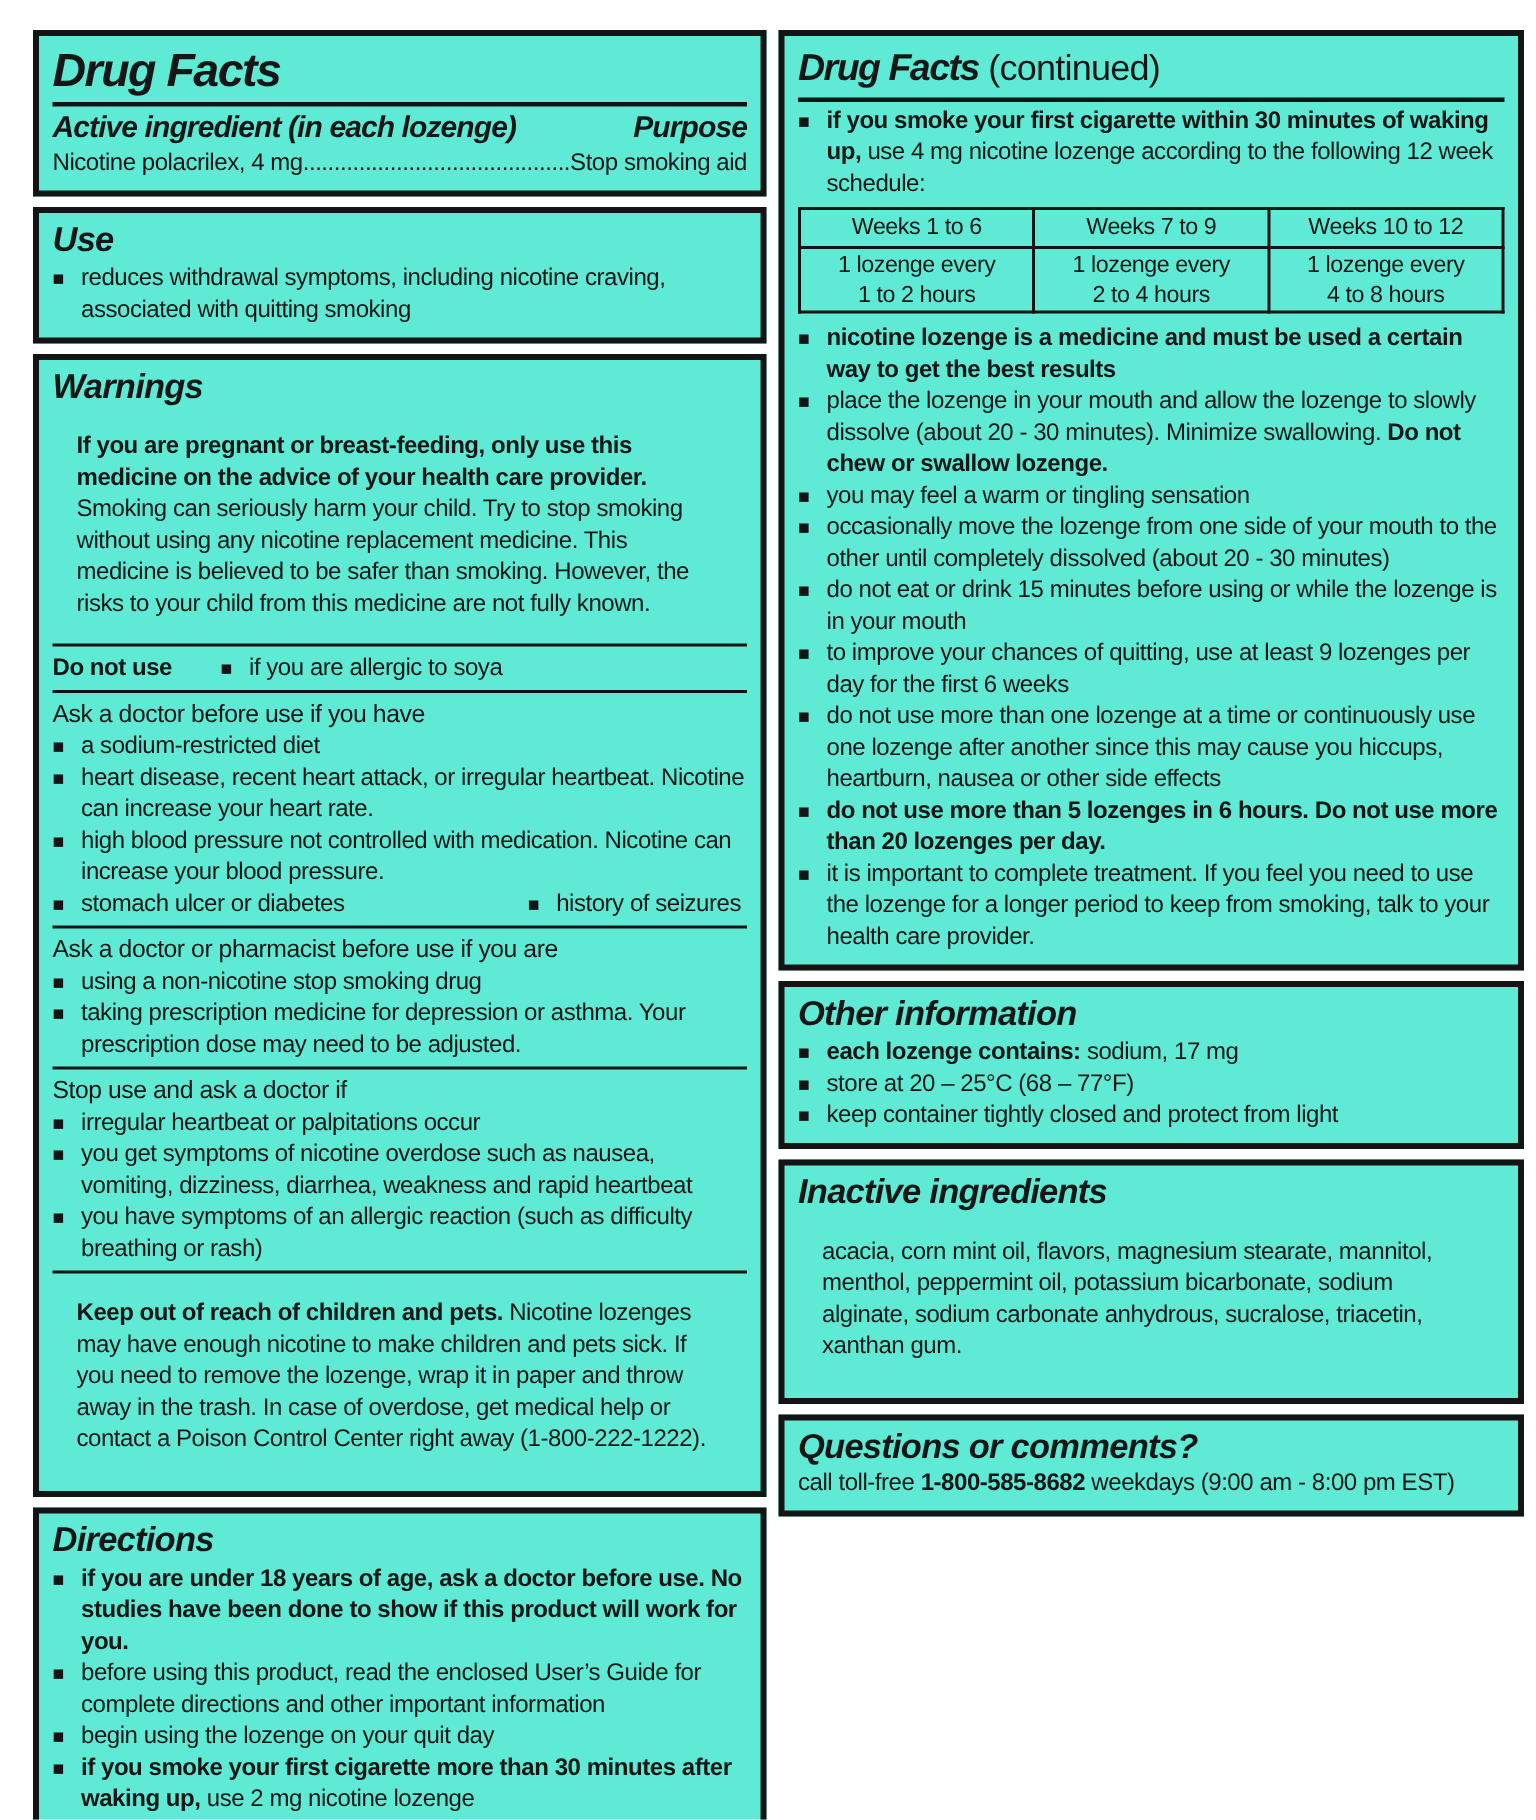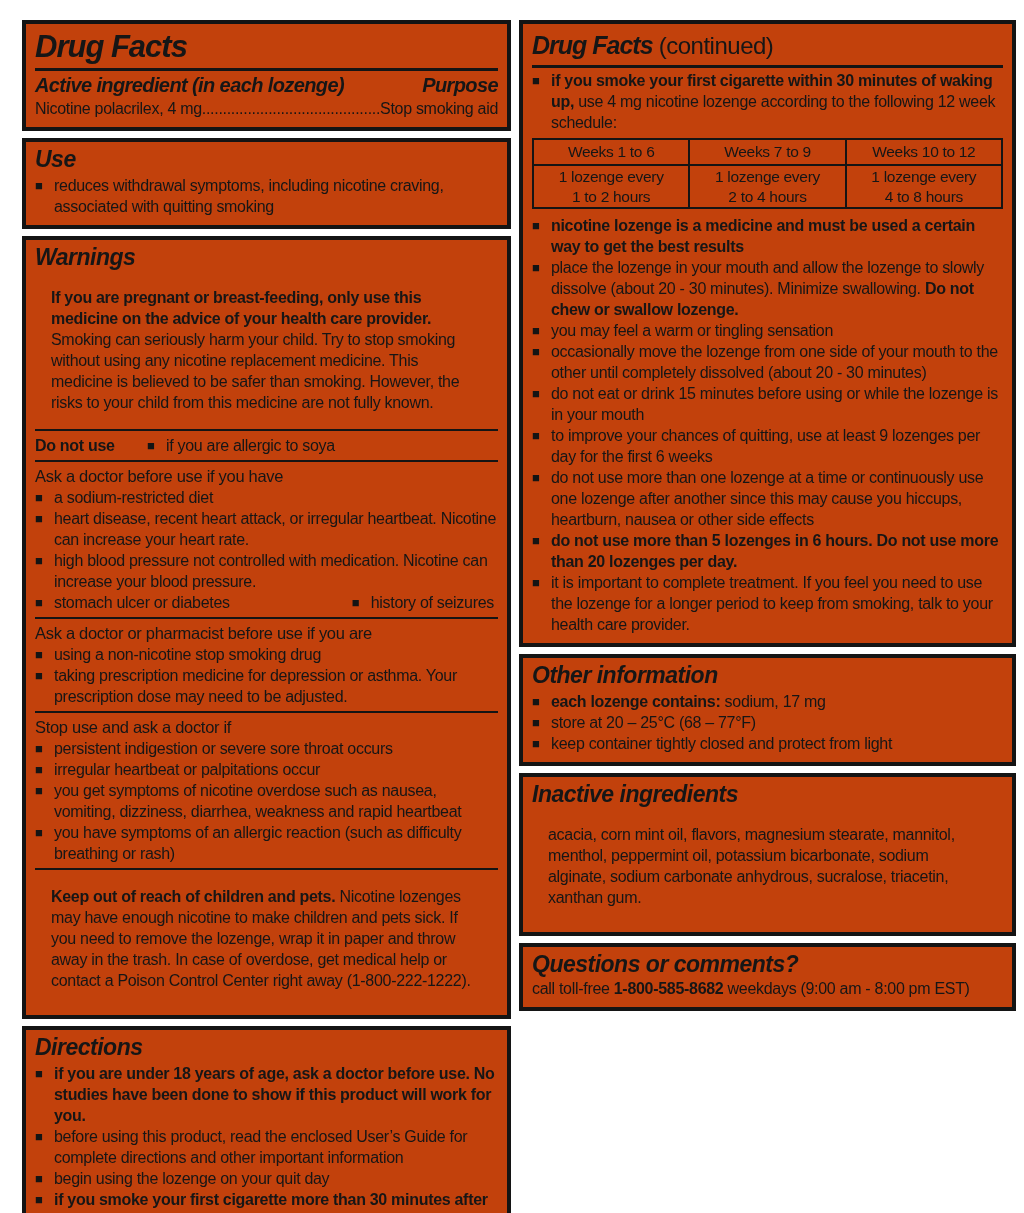--- a/index.html
+++ b/index.html
@@ -8,21 +8,21 @@
     font-family:"Liberation Sans","DejaVu Sans",sans-serif;
     color:#161616;
     -webkit-font-smoothing:antialiased;
   }
   .page{display:flex;gap:8px;padding:20px 14px 0 22px;box-sizing:border-box;}
   .col{display:flex;flex-direction:column;}
   .col.left{width:489px;flex:0 0 489px;}
   .col.right{width:497px;flex:0 0 497px;}
   .box{
     border:4px solid #141414;
-    background:#c2410c;
+    background:#5eead4;
     padding:3px 9px 8px 9px;
     margin-bottom:7px;
     box-sizing:border-box;
     position:relative;
   }
   .h1{
     font-size:31px;font-weight:bold;font-style:italic;
     letter-spacing:-1px;line-height:36px;padding-top:2px;
   }
   .h1 .suffix{font-style:normal;font-weight:normal;font-size:24px;letter-spacing:-0.5px;}
@@ -133,21 +133,20 @@
 
       <div class="sub">Ask a doctor or pharmacist before use if you are</div>
       <ul class="bullets">
         <li class="bullet"><span>using a non-nicotine stop smoking drug</span></li>
         <li class="bullet"><span>taking prescription medicine for depression or asthma. Your prescription dose may need to be adjusted.</span></li>
       </ul>
       <div class="rule2"></div>
 
       <div class="sub">Stop use and ask a doctor if</div>
       <ul class="bullets">
-        <li class="bullet"><span>persistent indigestion or severe sore throat occurs</span></li>
         <li class="bullet"><span>irregular heartbeat or palpitations occur</span></li>
         <li class="bullet"><span>you get symptoms of nicotine overdose such as nausea, vomiting, dizziness, diarrhea, weakness and rapid heartbeat</span></li>
         <li class="bullet"><span>you have symptoms of an allergic reaction (such as difficulty breathing or rash)</span></li>
       </ul>
       <div class="rule2"></div>
 
       <p class="para">
         <span class="b">Keep out of reach of children and pets.</span><span> Nicotine lozenges may have enough nicotine to make children and pets sick. If you need to remove the lozenge, wrap it in paper and throw away in the trash. In case of overdose, get medical help or contact a Poison Control Center right away (1-800-222-1222).</span>
       </p>
     </section>

